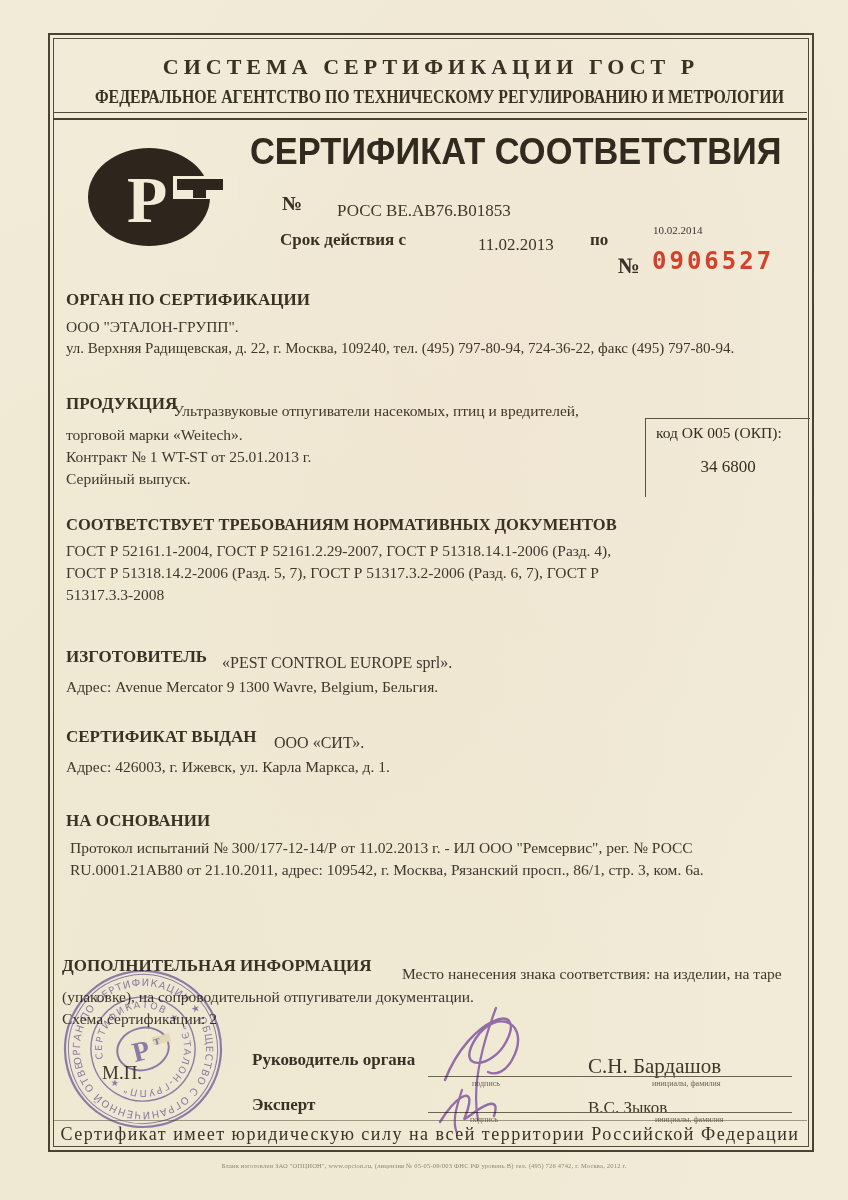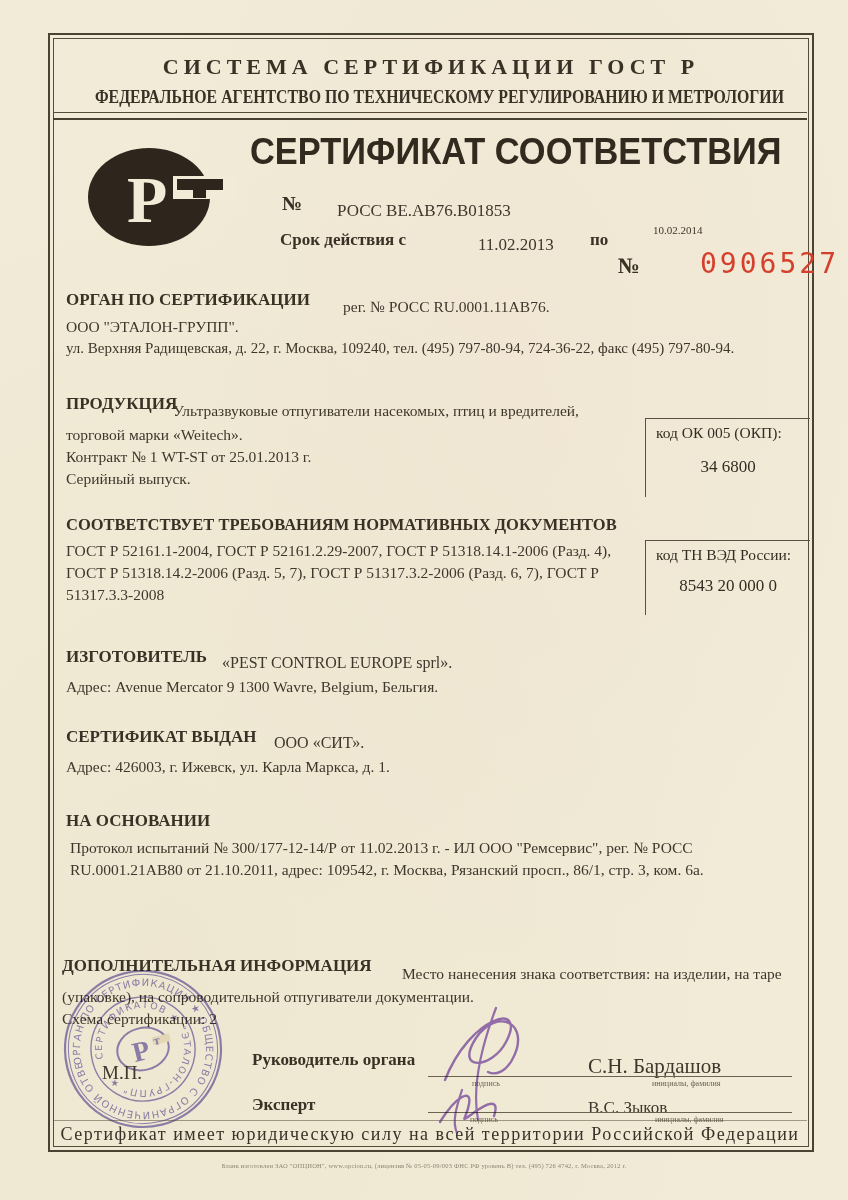--- a/index.html
+++ b/index.html
@@ -17,21 +17,21 @@
   .frame{border:2px solid #4a4232;}
   .frame-inner{position:absolute;inset:3px;border:1px solid #554b38;}
   .hdr1{font-size:22px;font-weight:bold;letter-spacing:5px;text-align:center;color:#3a3126;}
   .hdr2{font-size:18px;font-weight:bold;text-align:center;color:#3a3126;}
   .hdr2 span{display:inline-block;transform:scaleX(.88);transform-origin:center;white-space:nowrap;}
   .doc-title{font-family:"Liberation Sans", sans-serif;font-weight:bold;font-size:37px;color:#32291f;
     text-align:center;letter-spacing:0px;}
   .doc-title span{display:inline-block;transform:scaleX(.93);transform-origin:center;white-space:nowrap;}
   .lbl{font-size:17px;font-weight:bold;color:#3a3126;white-space:nowrap;}
   .txt{font-size:15.5px;color:#3f362c;line-height:1.42;}
-  .red-num{font-family:"DejaVu Sans Mono", monospace;font-size:28px;color:#d5402c;letter-spacing:3px;font-weight:400;margin-left:48px;}
+  .red-num{font-family:"DejaVu Sans Mono", monospace;font-size:24px;color:#d5402c;letter-spacing:3px;font-weight:700;}
   .codebox{border-top:1.5px solid #5a5140;border-left:1.5px solid #5a5140;}
   .codebox .cl{font-size:15.5px;padding:5px 0 0 10px;white-space:nowrap;}
   .codebox .cv{font-size:17px;text-align:center;}
   .sline{border-bottom:1px solid #6b6252;height:0;}
   .cap{font-size:8px;color:#6b6252;white-space:nowrap;}
   .banner-strip{border-top:1px solid rgba(80,70,50,.5);text-align:center;font-family:Liberation Serif, serif;}
   .banner{font-size:18px;letter-spacing:1.5px;color:#3a3128;padding-top:3px;white-space:nowrap;}
   .fine{font-size:6.5px;color:#8d8471;text-align:center;letter-spacing:.2px;white-space:nowrap;}
   .stamp-svg{opacity:.82;mix-blend-mode:multiply;transform:rotate(-14deg);}
   .pen-svg{opacity:.85;mix-blend-mode:multiply;}
@@ -68,42 +68,37 @@
 
   <div class="abs lbl" style="left:280px;top:230px;">Срок действия с</div>
   <div class="abs txt nw" style="left:478px;top:233px;font-size:17px;">11.02.2013</div>
   <div class="abs lbl" style="left:590px;top:230px;">по</div>
   <div class="abs txt nw" style="left:653px;top:223px;font-size:11px;">10.02.2014</div>
 
   <div class="abs lbl" style="left:618px;top:253px;font-size:22px;">№</div>
   <div class="abs red-num nw" style="left:652px;top:247px;">0906527</div>
 
   <div class="abs lbl" style="left:66px;top:290px;">ОРГАН ПО СЕРТИФИКАЦИИ</div>
-  <div class="abs txt nw" style="left:343px;top:296px;">рег. № РОСС RU.0001.11АВ76.</div>
   <div class="abs txt nw" style="left:66px;top:316px;">ООО "ЭТАЛОН-ГРУПП".</div>
   <div class="abs txt nw" style="left:66px;top:338px;font-size:15px;">ул. Верхняя Радищевская, д. 22, г. Москва, 109240, тел. (495) 797-80-94, 724-36-22, факс (495) 797-80-94.</div>
 
   <div class="abs lbl" style="left:66px;top:394px;">ПРОДУКЦИЯ</div>
   <div class="abs txt nw" style="left:173px;top:400px;">Ультразвуковые отпугиватели насекомых, птиц и вредителей,</div>
   <div class="abs txt nw" style="left:66px;top:424px;">торговой марки «Weitech».</div>
   <div class="abs txt nw" style="left:66px;top:446px;">Контракт № 1 WT-ST от 25.01.2013 г.</div>
   <div class="abs txt nw" style="left:66px;top:468px;">Серийный выпуск.</div>
 
   <div class="abs codebox" style="left:645px;top:418px;width:164px;height:78px;">
     <div class="cl">код ОК 005 (ОКП):</div>
     <div class="cv" style="margin-top:15px;">34 6800</div>
   </div>
 
   <div class="abs lbl" style="left:66px;top:515px;font-size:16.5px;">СООТВЕТСТВУЕТ ТРЕБОВАНИЯМ НОРМАТИВНЫХ ДОКУМЕНТОВ</div>
   <div class="abs txt" style="left:66px;top:540px;width:578px;">ГОСТ Р 52161.1-2004, ГОСТ Р 52161.2.29-2007, ГОСТ Р 51318.14.1-2006 (Разд. 4), ГОСТ Р 51318.14.2-2006 (Разд. 5, 7), ГОСТ Р 51317.3.2-2006 (Разд. 6, 7), ГОСТ Р 51317.3.3-2008</div>
 
-  <div class="abs codebox" style="left:645px;top:540px;width:164px;height:74px;">
-    <div class="cl">код ТН ВЭД России:</div>
-    <div class="cv" style="margin-top:12px;">8543 20 000 0</div>
-  </div>
 
   <div class="abs lbl" style="left:66px;top:647px;">ИЗГОТОВИТЕЛЬ</div>
   <div class="abs txt nw" style="left:222px;top:652px;font-size:16px;">«PEST CONTROL EUROPE sprl».</div>
   <div class="abs txt nw" style="left:66px;top:676px;">Адрес: Avenue Mercator 9 1300 Wavre, Belgium, Бельгия.</div>
 
   <div class="abs lbl" style="left:66px;top:727px;">СЕРТИФИКАТ ВЫДАН</div>
   <div class="abs txt nw" style="left:274px;top:732px;font-size:16px;">ООО «СИТ».</div>
   <div class="abs txt nw" style="left:66px;top:756px;">Адрес: 426003, г. Ижевск, ул. Карла Маркса, д. 1.</div>
 
   <div class="abs lbl" style="left:66px;top:811px;">НА ОСНОВАНИИ</div>

